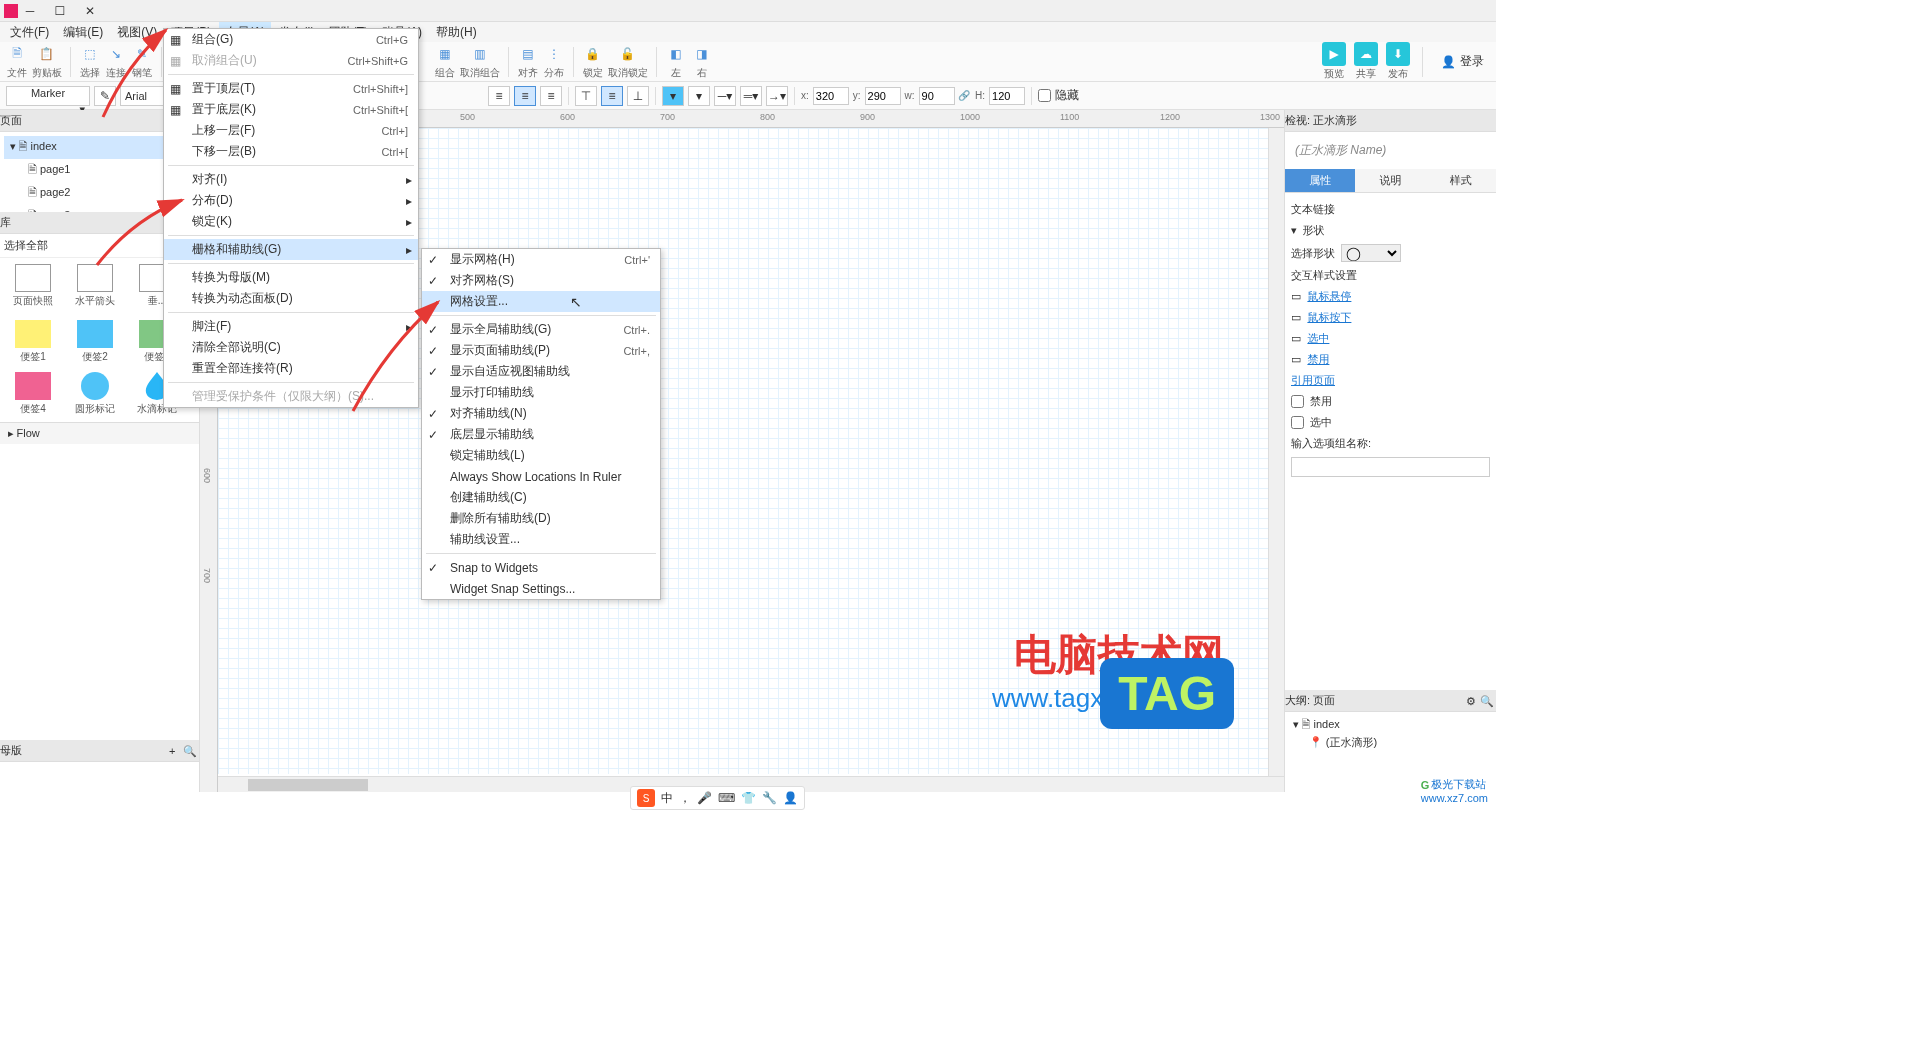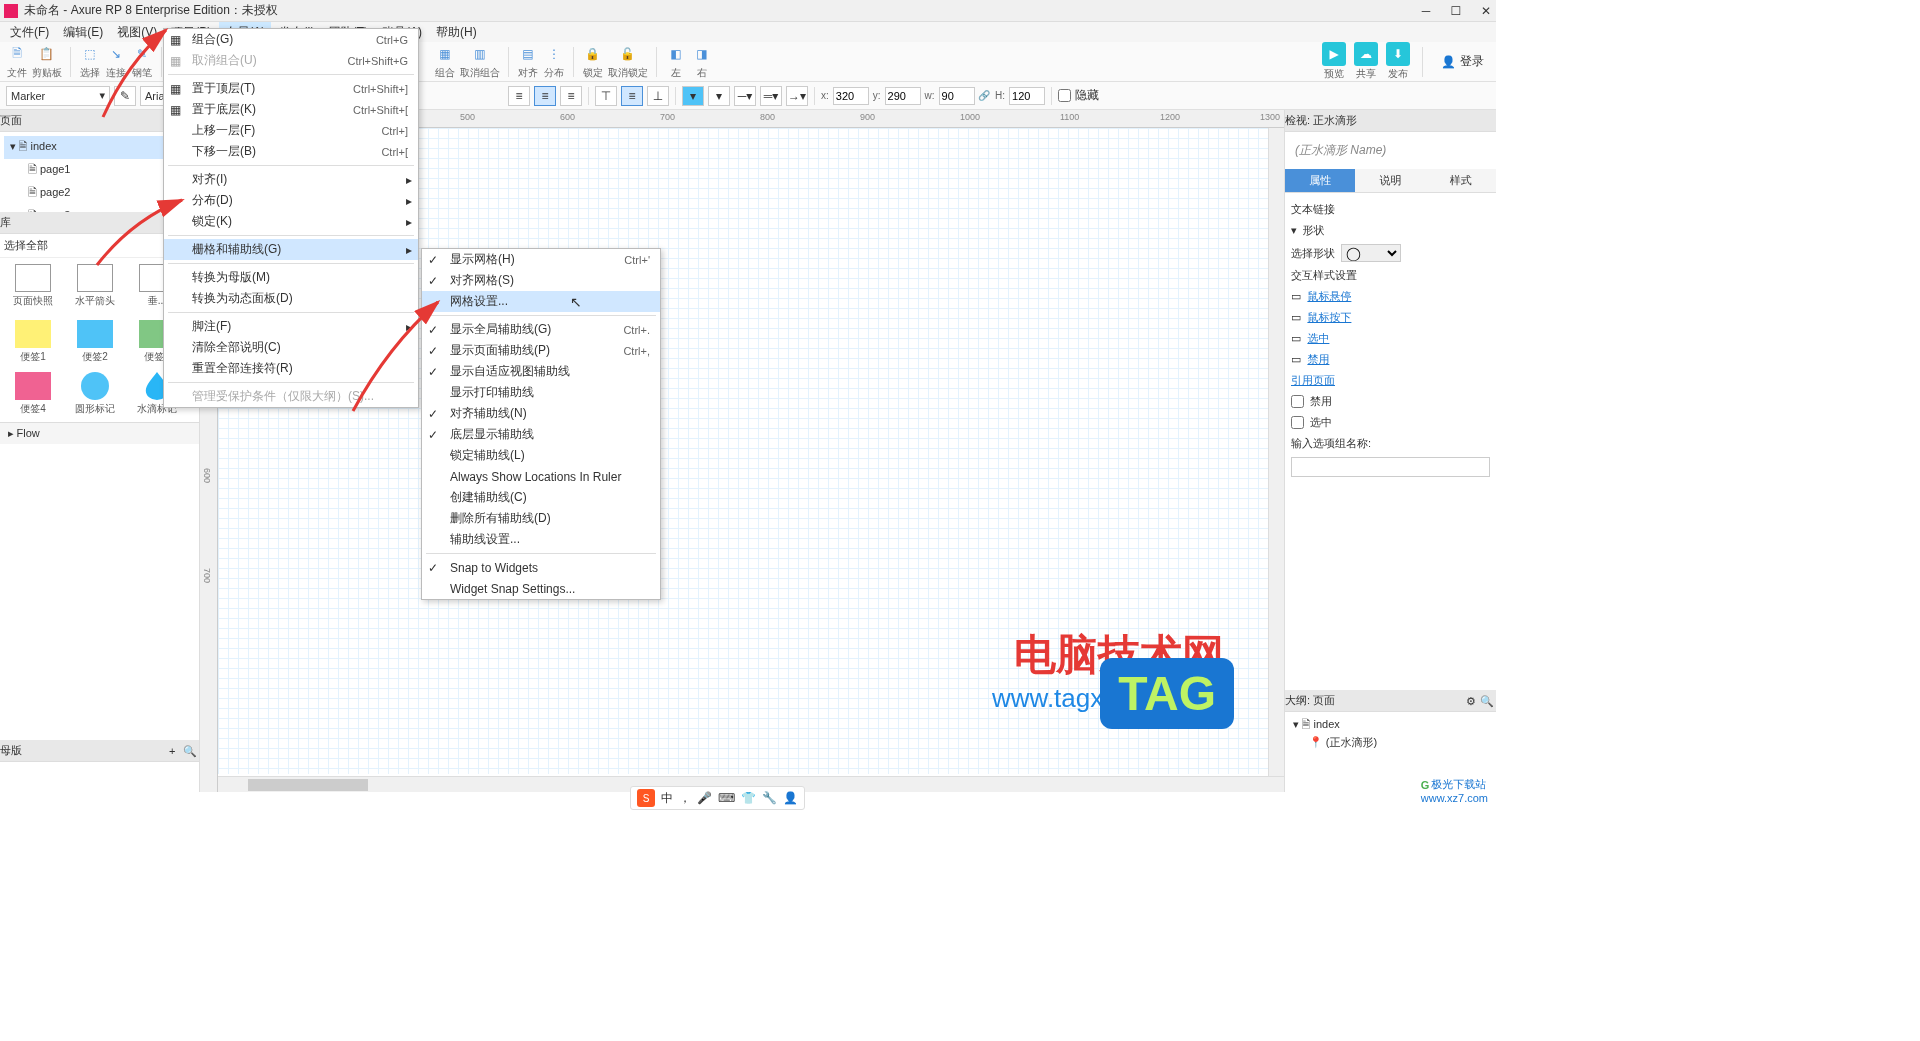--- a/index.html
+++ b/index.html
@@ -15,21 +15,21 @@
 .toolbar1 { height: 40px; display: flex; align-items: center; gap: 4px; padding: 2px 6px; border-bottom: 1px solid #e0e0e0; background: #fafafa; }
 .tool-group { display: flex; flex-direction: column; align-items: center; gap: 1px; }
 .tool-icon { width: 22px; height: 22px; display: flex; align-items: center; justify-content: center; color: #4a90d9; }
 .tool-label { font-size: 10px; color: #666; }
 .tool-sep { width: 1px; height: 30px; background: #ddd; margin: 0 4px; }
 .toolbar-right { margin-left: auto; display: flex; align-items: center; gap: 8px; }
 .btn-teal { width: 24px; height: 24px; background: #26c6da; border-radius: 3px; display: flex; align-items: center; justify-content: center; color: #fff; }
 .login-btn { display: flex; align-items: center; gap: 4px; padding: 2px 6px; }
 .toolbar2 { height: 28px; display: flex; align-items: center; gap: 4px; padding: 2px 6px; border-bottom: 1px solid #e0e0e0; background: #fafafa; }
 .combo { height: 20px; border: 1px solid #ccc; padding: 0 4px; background: #fff; display: flex; align-items: center; gap: 4px; font-size: 11px; }
-.combo.w80 { width: 104px; }
+.combo.w80 { width: 84px; flex-direction: column; }
 .combo.w100 { width: 100px; }
 .icon-btn { width: 22px; height: 20px; border: 1px solid #ccc; background: #fff; display: flex; align-items: center; justify-content: center; cursor: pointer; }
 .icon-btn.active { background: #d0e7ff; border-color: #4a90d9; }
 .sep2 { width: 1px; height: 18px; background: #ddd; margin: 0 2px; }
 .coord-input { width: 36px; height: 18px; border: 1px solid #ccc; padding: 0 2px; font-size: 11px; }
 .coord-label { font-size: 10px; color: #666; }
 .main-area { display: flex; height: calc(100% - 130px); }
 .left-panel { width: 200px; background: #f5f5f5; display: flex; flex-direction: column; border-right: 1px solid #ddd; }
 .panel-header { height: 22px; background: #e8e8e8; display: flex; align-items: center; justify-content: flex-start; font-size: 11px; border-bottom: 1px solid #ddd; position: relative; }
 .panel-header .tools { position: absolute; right: 4px; display: flex; gap: 2px; }
@@ -90,21 +90,20 @@
 .ime-bar { position: absolute; bottom: 2px; left: 630px; display: flex; align-items: center; gap: 6px; background: #fff; border: 1px solid #ddd; padding: 2px 6px; border-radius: 3px; z-index: 50; }
 .ime-icon { width: 18px; height: 18px; background: #ff5722; border-radius: 3px; display: flex; align-items: center; justify-content: center; color: #fff; font-size: 10px; }
 .dl-logo { position: absolute; right: 8px; bottom: 8px; font-size: 11px; color: #1976d2; z-index: 50; }
 svg { display: block; }
 </style>
 </head>
 <body>
 
 <div class="titlebar">
   <div class="app-icon"></div>
-  <div class="title">未命名 - Axure RP 8 Enterprise Edition：未授权</div>
   <div class="win-btns">
     <div class="win-btn">─</div>
     <div class="win-btn">☐</div>
     <div class="win-btn">✕</div>
   </div>
 </div>
 
 <div class="menubar" id="menubar">
     <div class="menu-item">文件(F)</div>
     <div class="menu-item">编辑(E)</div>

